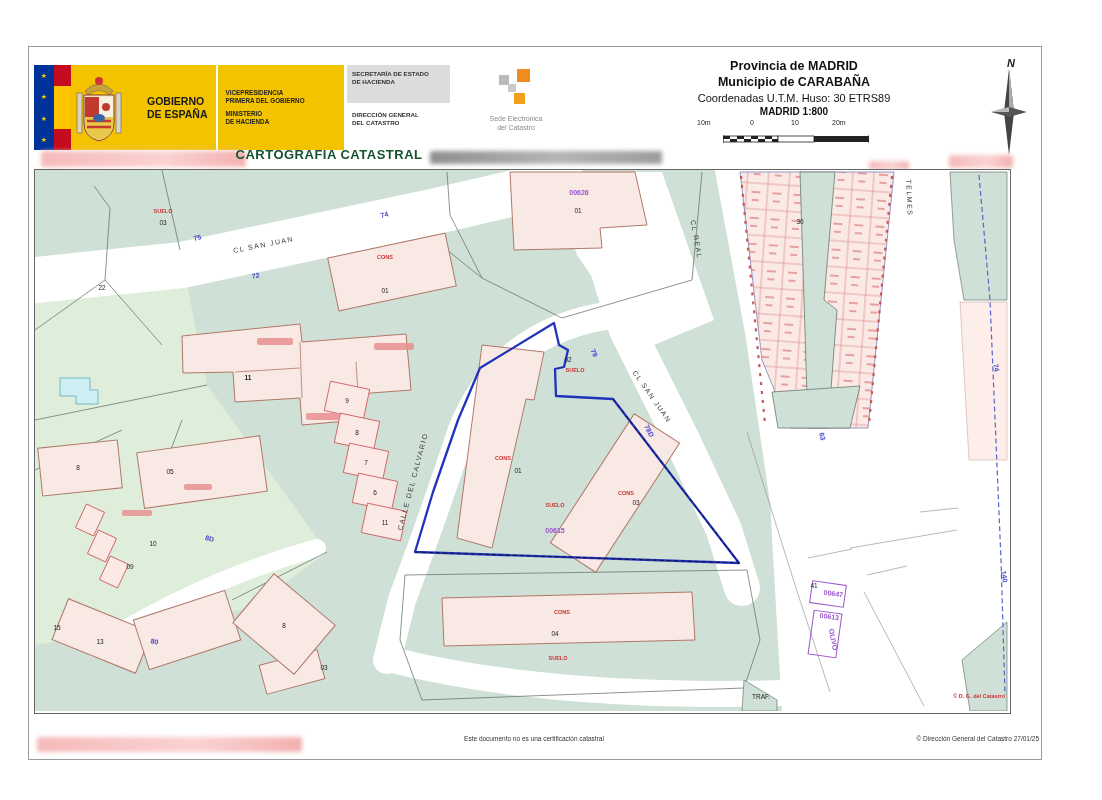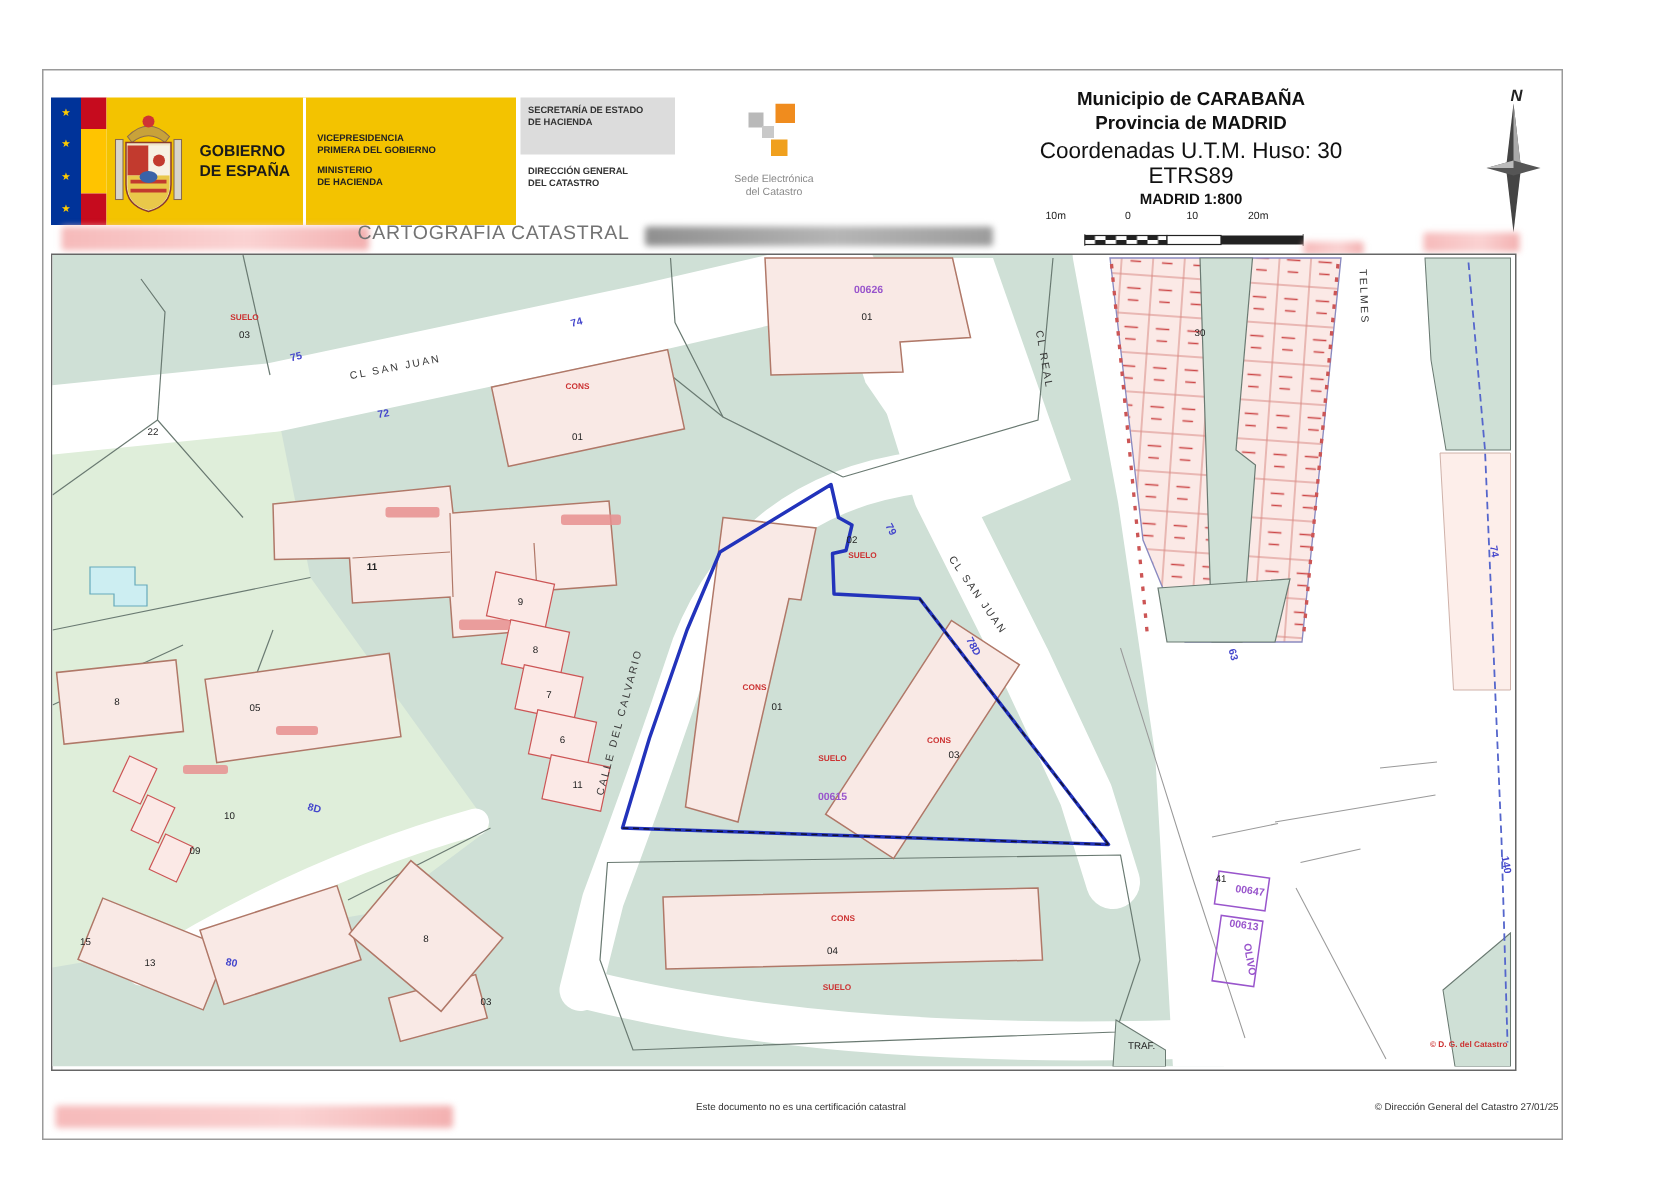--- a/index.html
+++ b/index.html
@@ -7,39 +7,39 @@
   .a{position:absolute;}
   .sheet{left:28px;top:46px;width:1012px;height:712px;border:1px solid #9a9a9a;background:#fff;}
   
   .govblock{left:5px;top:18px;width:310px;height:85px;display:flex;}
   .flagcol{width:20px;background:#003399;display:flex;flex-direction:column;justify-content:space-around;align-items:center;}
   .flagcol span{color:#ffcc00;font-size:7px;line-height:7px;}
   .spstripes{width:17px;display:flex;flex-direction:column;}
   .spstripes .r{flex:1;background:#c60b1e;}
   .spstripes .y{flex:2;background:#ffc400;}
   .yellowpart{flex:1;background:#f3c300;display:flex;align-items:center;}
-  .brandcol{margin-left:6px;font-weight:bold;font-size:10.5px;line-height:1.15;color:#1a1a1a;}
+  .brandcol{margin-left:20px;font-weight:bold;font-size:10.5px;line-height:1.15;color:#1a1a1a;}
   .divider{width:2px;background:#fff;align-self:stretch;margin:0 7px 0 9px;}
   .deptcol{font-size:6.3px;font-weight:bold;color:#222;line-height:1.25;}
   .deptcol .grp{margin:5px 0;}
   .secdir{left:318px;top:18px;width:103px;height:85px;font-size:6.2px;font-weight:bold;color:#333;line-height:1.25;}
   .secbox{background:#dcdcdc;padding:5px 4px 6px 5px;height:27px;}
   .dirbox{padding:8px 4px 0 5px;}
   .sede{left:432px;top:22px;width:110px;text-align:center;}
   .sede .txt{font-size:7px;color:#8a8a8a;line-height:1.25;margin-top:6px;}
   .hright{left:640px;top:12px;width:250px;text-align:center;color:#111;}
   .hright .b1{font-size:12.5px;font-weight:bold;line-height:1.25;}
-  .hright .b2{font-size:15px;margin-top:2px;}
+  .hright .b2{font-size:11px;margin-top:2px;}
   .hright .b3{font-size:10px;font-weight:bold;margin-top:2px;}
   .ticks{position:relative;height:10px;margin-top:2px;font-size:7px;color:#222;}
   .ticks span{position:absolute;top:0;}
   .redact{filter:blur(2px);border-radius:2px;}
   .redact.pink{background:linear-gradient(90deg,#f6baba,#fad2d2 60%,#f3b0b0);}
   .redact.gray{background:linear-gradient(90deg,#8f8f8f,#b5b5b5 55%,#9c9c9c);}
-  .pagetitle{left:165px;top:100px;width:270px;text-align:center;font-size:13px;font-weight:normal;letter-spacing:.5px;color:#737373;}
+  .pagetitle{left:165px;top:100px;width:270px;text-align:center;font-size:13px;font-weight:bold;letter-spacing:.5px;color:#14532d;}
   .mapframe{left:5px;top:122px;width:975px;height:543px;border:1px solid #666;background:#fff;}
   .footrow{left:0;top:688px;width:1010px;font-size:6.5px;color:#333;}
   
   text{font-family:"Liberation Sans",sans-serif;}
   .tBlue{fill:#4446cc;font-size:7px;font-weight:bold;}
   .tStreet{fill:#3a3a3a;font-size:7px;letter-spacing:1.5px;}
   .tRed{fill:#cc3333;font-size:5.5px;font-weight:bold;}
   .tPurple{fill:#9955cc;font-size:7px;font-weight:bold;}
   .tBlack{fill:#222;font-size:6.5px;}
   .bld{fill:#f9e9e5;stroke:#b07868;stroke-width:1;}
@@ -114,22 +114,22 @@
       <rect x="13" y="15" width="8" height="8" fill="#c9c9c9"></rect>
       <rect x="19" y="24" width="11" height="11" fill="#f0a01e"></rect>
     </svg>
     <div class="txt">
       <div>Sede Electrónica</div>
         <div>del Catastro</div>
     </div>
   </div>
 
   <div class="a hright">
+    <div class="b1">Provincia de MADRID</div>
     <div class="b1">Municipio de CARABAÑA</div>
-    <div class="b1">Provincia de MADRID</div>
     <div class="b2">Coordenadas U.T.M. Huso: 30 ETRS89</div>
     <div class="b3">MADRID 1:800</div>
     <div class="ticks">
       <span style="left:28px">10m</span>
       <span style="left:81px">0</span>
       <span style="left:122px">10</span>
       <span style="left:163px">20m</span>
     </div>
     <svg width="146" height="8" viewBox="0 0 146 8" style="margin-left:3px">
       <defs>

